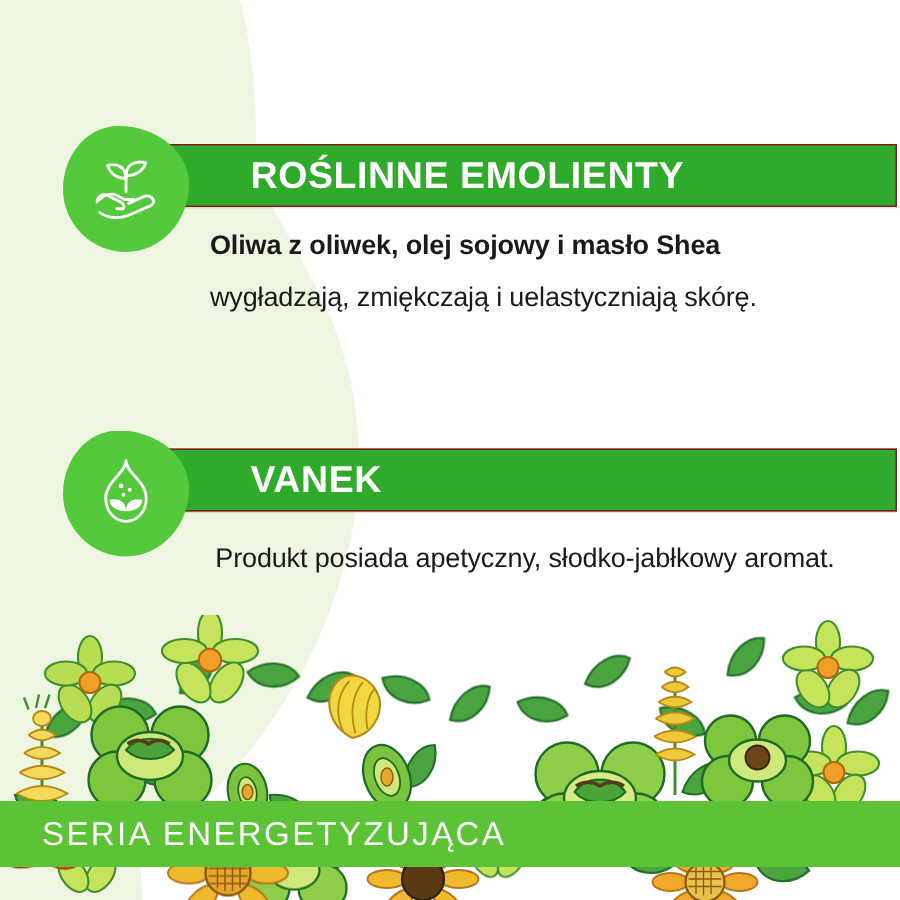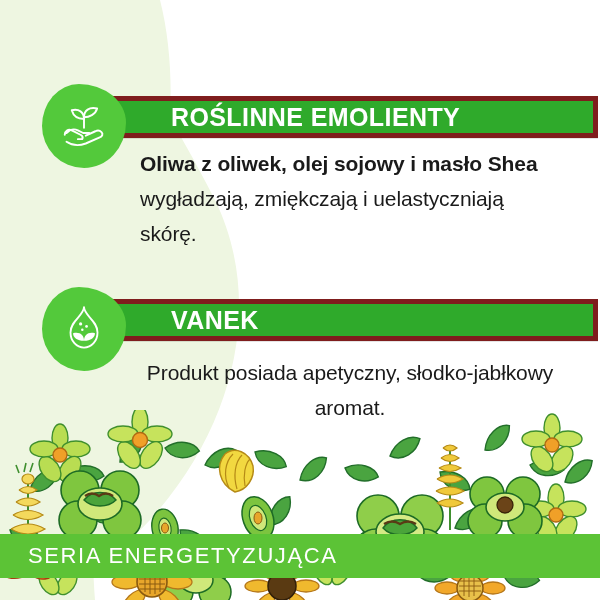--- a/index.html
+++ b/index.html
@@ -72,38 +72,38 @@
     z-index:3;
     display:flex; align-items:center; justify-content:center;
   }
   .badge svg { display:block; }
 
   .bar {
     position:absolute;
     left:56px;
     height:42px;
     background:#2faa2b;
-    border:5px solid #7f1d1d;
+    border:1px solid #7f1d1d;
     box-shadow:0 1px 0 rgba(0,0,0,0.10);
     display:flex; align-items:center;
     z-index:2;
   }
   .bar-title {
     margin-left:68px;
     color:#ffffff;
     font-weight:bold;
     font-size:25px;
     letter-spacing:0.4px;
     line-height:1;
     white-space:nowrap;
   }
   .body-text {
     position:absolute;
     color:#1a1a1a;
-    font-size:21px;
+    font-size:18px;
     line-height:35px;
     font-weight:400;
     letter-spacing:-0.1px;
   }
   .body-text b { font-weight:bold; }
 
   
   .floral {
     position:absolute;
     left:0; bottom:0;

